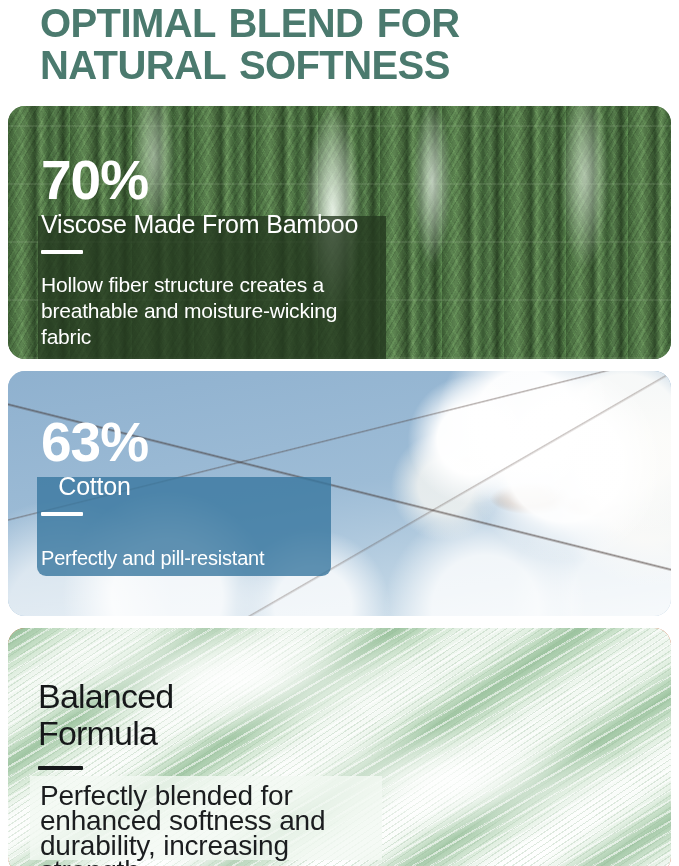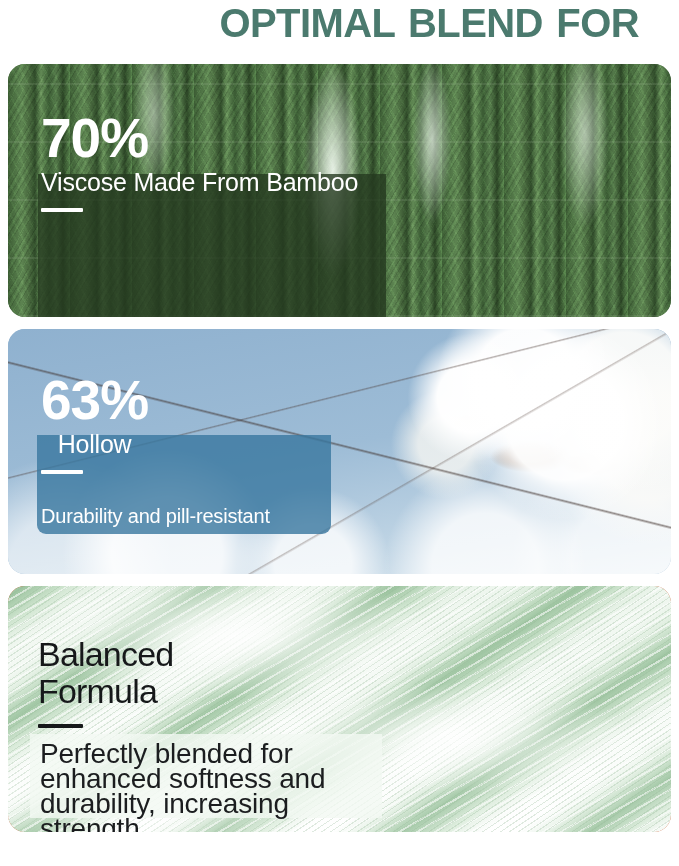--- a/index.html
+++ b/index.html
@@ -12,21 +12,21 @@
     height: 866px;
     overflow: hidden;
     font-family: "Liberation Sans", sans-serif;
     -webkit-font-smoothing: antialiased;
   }
 
   
   .header {
     width: 679px;
     padding-top: 2px;
-    text-align: right;
+    text-align: left;
   }
   .header-title {
     margin: 0;
     color: #4b7a6e;
     font-family: "Liberation Sans", sans-serif;
     font-weight: bold;
     font-size: 40px;
     line-height: 42px;
     letter-spacing: -0.6px;
     padding: 0 40px;
@@ -242,51 +242,53 @@
     left: 32px; top: 155px; width: 340px;
     color: #1b1d1f; font-size: 28px; line-height: 25px;
   }
 </style>
 </head>
 <body>
 
 <header class="header">
   <h1 class="header-title">
     <span>OPTIMAL BLEND FOR</span>
+    <span class="line2">NATURAL SOFTNESS</span>
   </h1>
 </header>
 
 <main class="panels">
 
   <section class="panel" id="panel-bamboo">
     <div class="panel-art bamboo-bg">
       <div class="bamboo-nodes"></div>
     </div>
     <div class="bamboo-overlay"></div>
     <div class="panel-content">
       <div class="stat-block" id="bamboo-text">
         <p class="pct">70%</p>
         <p class="material">Viscose Made From Bamboo</p>
         <div class="rule"></div>
       </div>
+      <p class="desc" id="bamboo-desc">Hollow fiber structure creates a breathable and moisture-wicking fabric</p>
     </div>
   </section>
 
   <section class="panel" id="panel-cotton">
     <div class="panel-art cotton-bg">
       <div class="cotton-stems"></div>
     </div>
     <div class="cotton-overlay"></div>
     <div class="panel-content">
       <div class="stat-block" id="cotton-text">
         <p class="pct">63%</p>
-        <p class="material">Hollow</p>
+        <p class="material">Cotton</p>
         <div class="rule"></div>
       </div>
-      <p class="desc" id="cotton-desc">Durability and pill-resistant</p>
+      <p class="desc" id="cotton-desc">Perfectly and pill-resistant</p>
     </div>
   </section>
 
   <section class="panel" id="panel-fabric">
     <div class="panel-art fabric-bg">
       <div class="fabric-strands"></div>
       <div class="fabric-gloss"></div>
     </div>
     <div class="fabric-overlay"></div>
     <div class="panel-content">

